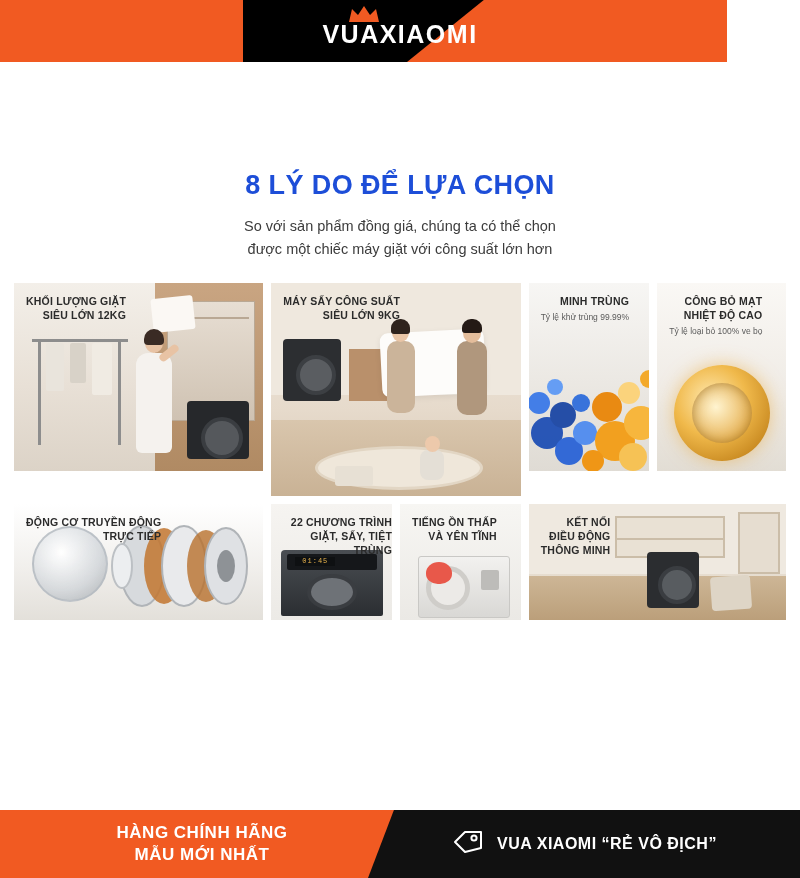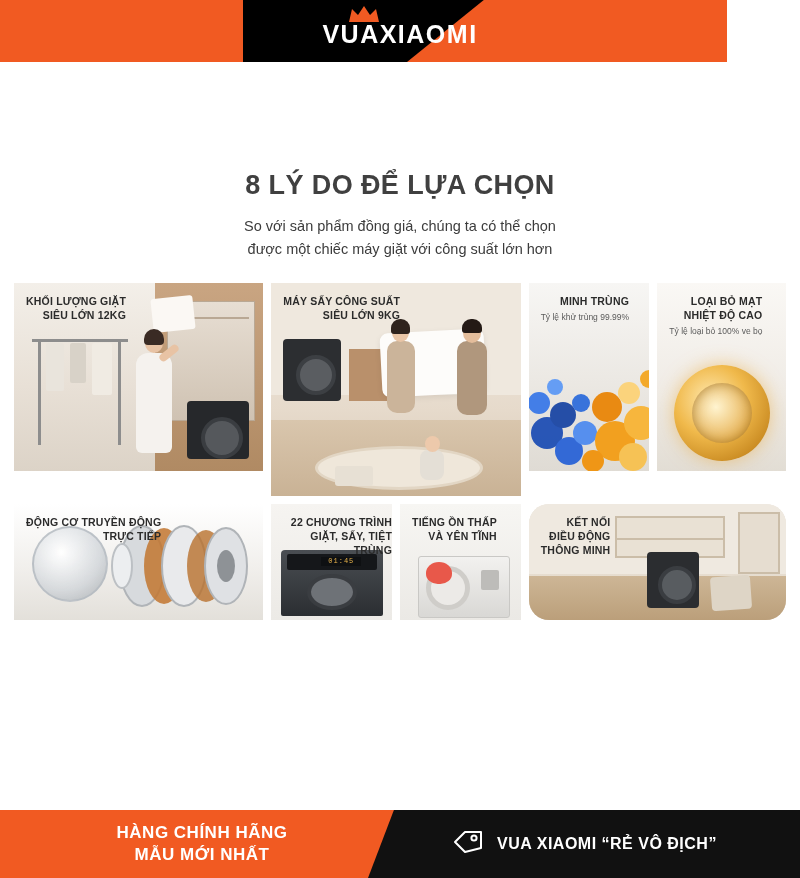--- a/index.html
+++ b/index.html
@@ -64,21 +64,21 @@
   }
 
   
   .headline-wrap {
     margin-top: 108px;
     text-align: center;
   }
   .headline {
     font-size: 27px;
     font-weight: bold;
-    color: #404040;
+    color: #1d4ed8;
     letter-spacing: 0.4px;
   }
   .subhead {
     margin-top: 14px;
     font-size: 14.5px;
     line-height: 23px;
     color: #3c3c3c;
   }
 
   
@@ -122,21 +122,21 @@
 
   
   .c1 { width: 252px; height: 188px; }
   .c2 { width: 252px; height: 213px; }
   .c3 { width: 122px; height: 188px; }
   .c4 { width: 130px; height: 188px; }
   
   .c5 { width: 252px; height: 116px; }
   .c6 { width: 122px; height: 116px; }
   .c7 { width: 122px; height: 116px; }
-  .c8 { width: 260px; height: 116px; border-radius: 20px; }
+  .c8 { width: 260px; height: 116px; }
 
   
   .scene { position: absolute; inset: 0; }
 
   
   .s1 { background: linear-gradient(180deg,#f3efe9 0%, #e8e0d6 55%, #dcd3c7 100%); }
   .s1 .wallR { position:absolute; right:0; top:0; width:108px; height:188px;
     background: linear-gradient(180deg,#c9a582,#b08a63); }
   .s1 .wardrobe { position:absolute; right:8px; top:18px; width:88px; height:120px;
     background: linear-gradient(180deg,#e7ded3,#cfc2b2); border:1px solid #b9a894; }
@@ -215,21 +215,21 @@
     background: radial-gradient(circle at 38% 34%, rgba(255,255,255,.95), rgba(205,210,215,.75) 60%, rgba(150,156,162,.7) 100%);
     border:2px solid rgba(180,186,192,.8);
   }
 
   
   .s6 { background: linear-gradient(180deg,#f6f4f1 0%, #eceae6 100%); }
   .s6 .body { position:absolute; left:10px; bottom:4px; width:102px; height:66px;
     background: linear-gradient(180deg,#4a4e53,#2b2e32); border-radius:4px 4px 2px 2px; }
   .s6 .panel { position:absolute; left:16px; bottom:50px; width:90px; height:16px;
     background:#15171a; border-radius:2px; }
-  .s6 .disp { position:absolute; left:50px; bottom:54px; width:40px; height:9px;
+  .s6 .disp { position:absolute; left:24px; bottom:54px; width:40px; height:9px;
     background:#0e1012; color:#e8b24b; font-size:7px; line-height:9px; text-align:center;
     font-family:"Liberation Mono", monospace; letter-spacing:1px; }
   .s6 .door { position:absolute; left:36px; bottom:10px; width:50px; height:36px;
     border-radius:50%; background:#6e7277; border:4px solid #3a3d41; }
 
   
   .s7 { background: linear-gradient(180deg,#f7f6f3 0%, #ebe9e5 100%); }
   .s7 .body { position:absolute; left:18px; bottom:2px; width:92px; height:62px;
     background: linear-gradient(180deg,#f2f1ef,#d9d8d5); border-radius:3px; border:1px solid #c9c8c5; }
   .s7 .door { position:absolute; left:26px; bottom:10px; width:44px; height:44px;
@@ -409,21 +409,21 @@
         <div class="t">MINH TRÙNG</div>
         <div class="s">Tỷ lệ khử trùng 99.99%</div>
       </div>
     </div>
 
     <div class="card c4">
       <div class="scene s4">
         <div class="drum"></div>
       </div>
       <div class="cap">
-        <div class="t">LOẠI BỎ MẠT</div>
+        <div class="t">CÔNG BỎ MẠT</div>
         <div class="t">NHIỆT ĐỘ CAO</div>
         <div class="s">Tỷ lệ loại bỏ 100% ve bọ</div>
       </div>
     </div>
 
   </div>
 
   <div class="row">
 
     <div class="card c5">

